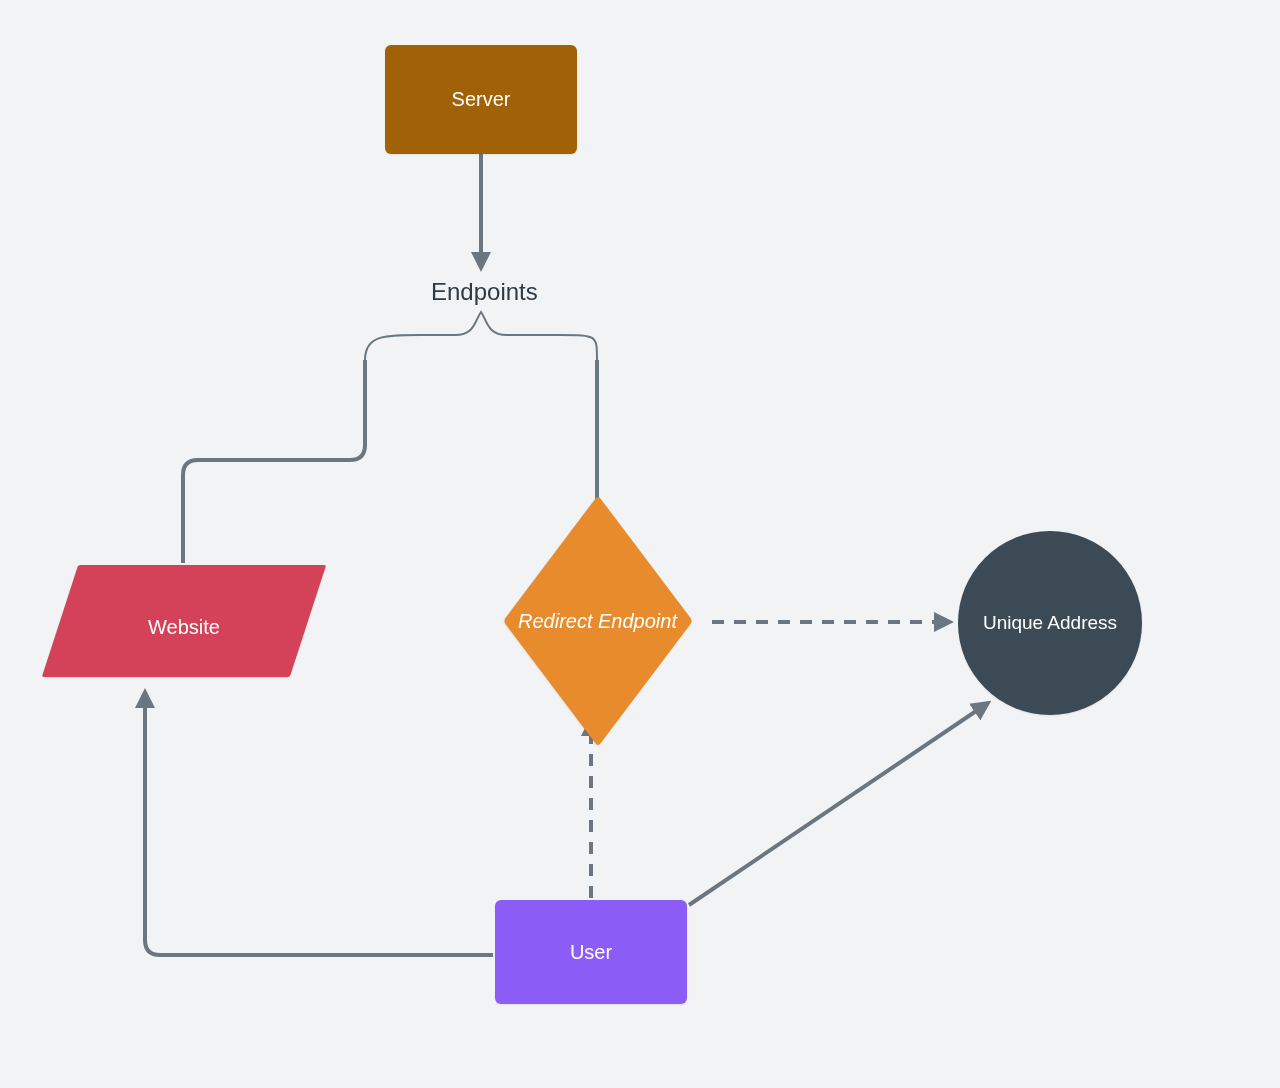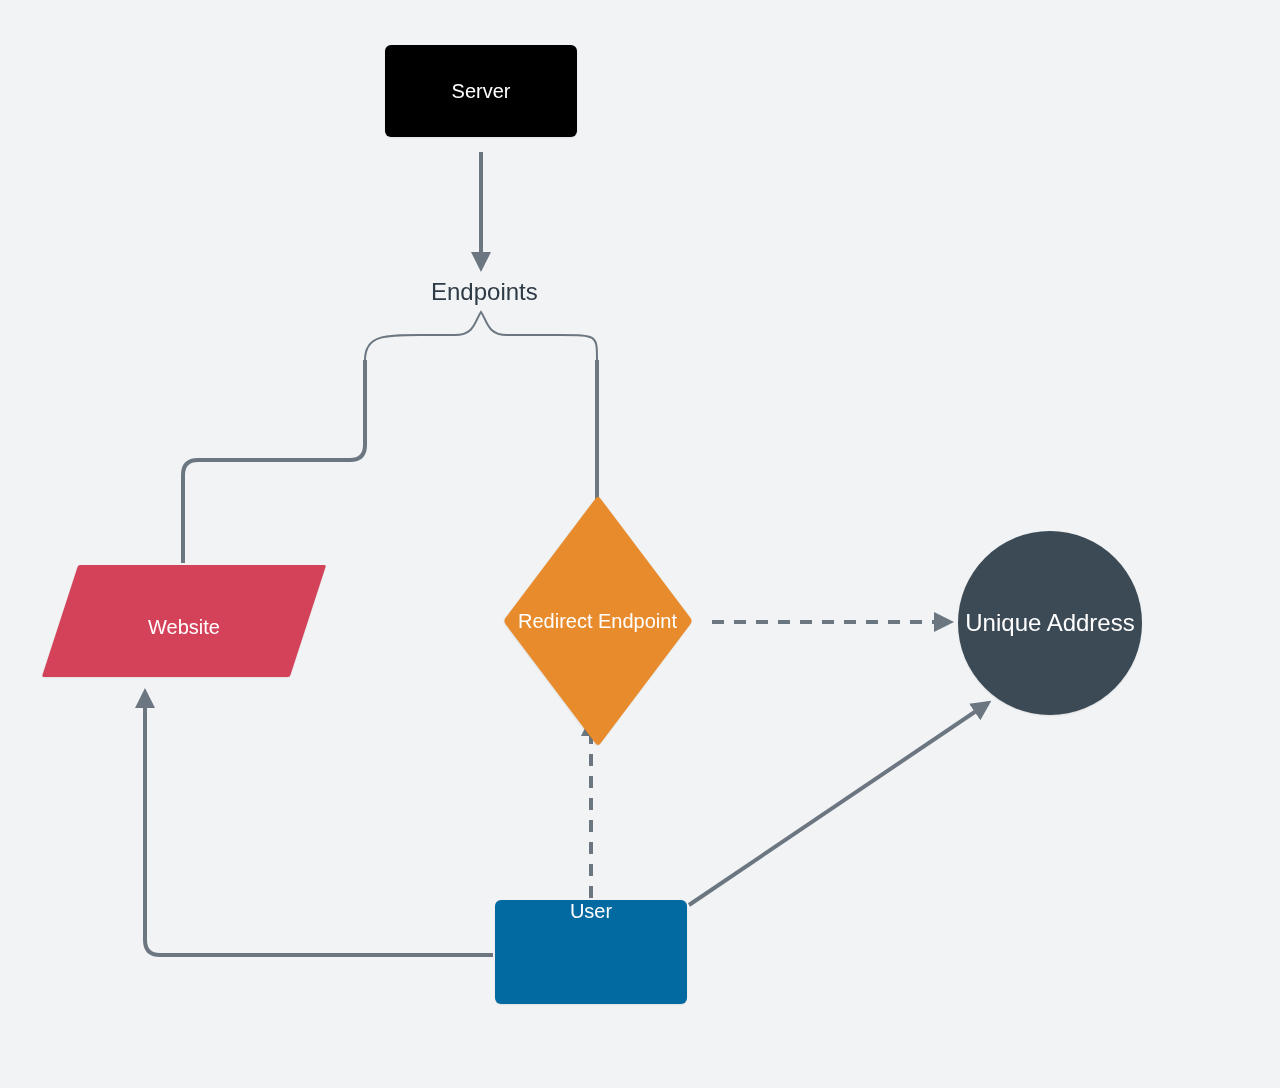--- a/index.html
+++ b/index.html
@@ -26,39 +26,39 @@
     text-align: center;
     pointer-events: none;
     position: absolute;
   }
   
   .server-box {
     position: absolute;
     left: 385px;
     top: 45px;
     width: 192px;
-    height: 92px;
-    background: #000000;
+    height: 109px;
+    background: #a16207;
     border-radius: 6px;
     display: flex;
     align-items: center;
     justify-content: center;
     box-shadow: 0 1px 2px rgba(0,0,0,0.08);
   }
   
   .user-box {
     position: absolute;
     left: 495px;
     top: 900px;
     width: 192px;
     height: 104px;
-    background: #0369a1;
+    background: #8b5cf6;
     border-radius: 6px;
     display: flex;
-    align-items: flex-start;
+    align-items: center;
     justify-content: center;
     box-shadow: 0 1px 2px rgba(0,0,0,0.08);
   }
   
   .website-box {
     position: absolute;
     left: 60px;
     top: 565px;
     width: 248px;
     height: 112px;
@@ -166,22 +166,22 @@
   <span class="node-label">Server</span>
 </div>
 
 <div class="website-box">
   <div class="website-shape"></div>
   <span class="node-label" style="position:relative;margin-top:12px;">Website</span>
 </div>
 
 <div class="redirect-box">
   <div class="redirect-shape"></div>
-  <span class="node-label" style="position:relative; padding:0 8px;">Redirect Endpoint</span>
+  <span class="node-label" style="position:relative; padding:0 8px;font-style:italic;">Redirect Endpoint</span>
 </div>
 
 <div class="unique-box">
-  <span class="node-label" style="font-size:24px;">Unique Address</span>
+  <span class="node-label" style="font-size:19px;">Unique Address</span>
 </div>
 
 <div class="user-box">
   <span class="node-label">User</span>
 </div>
 
 </body></html>

